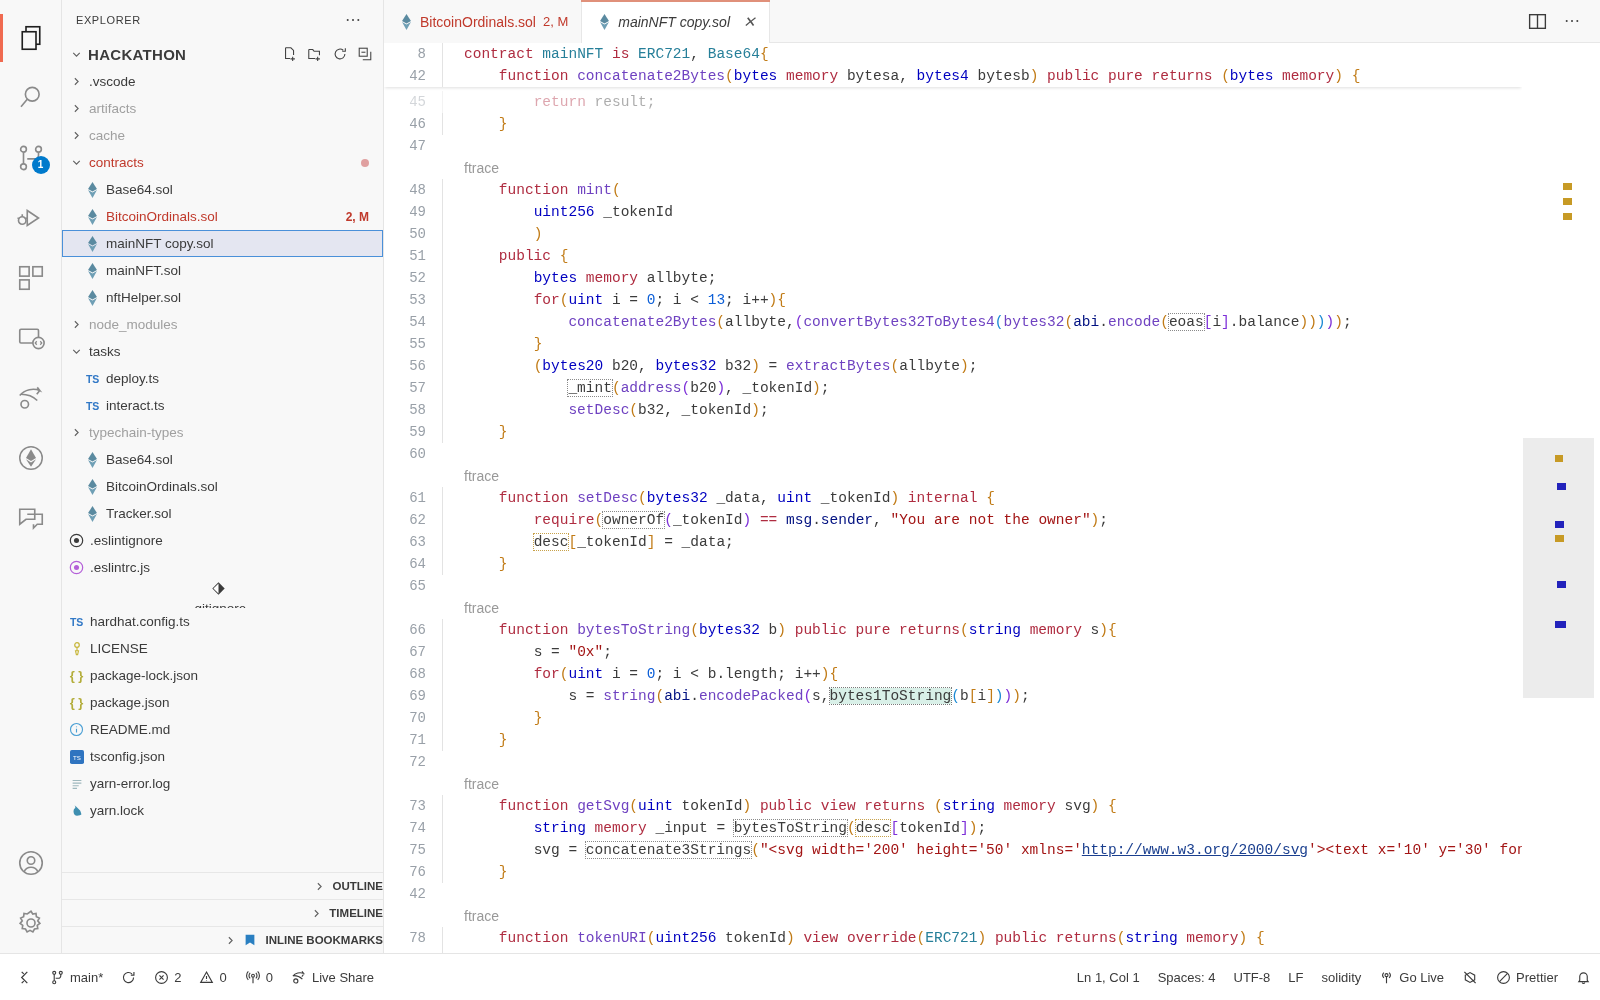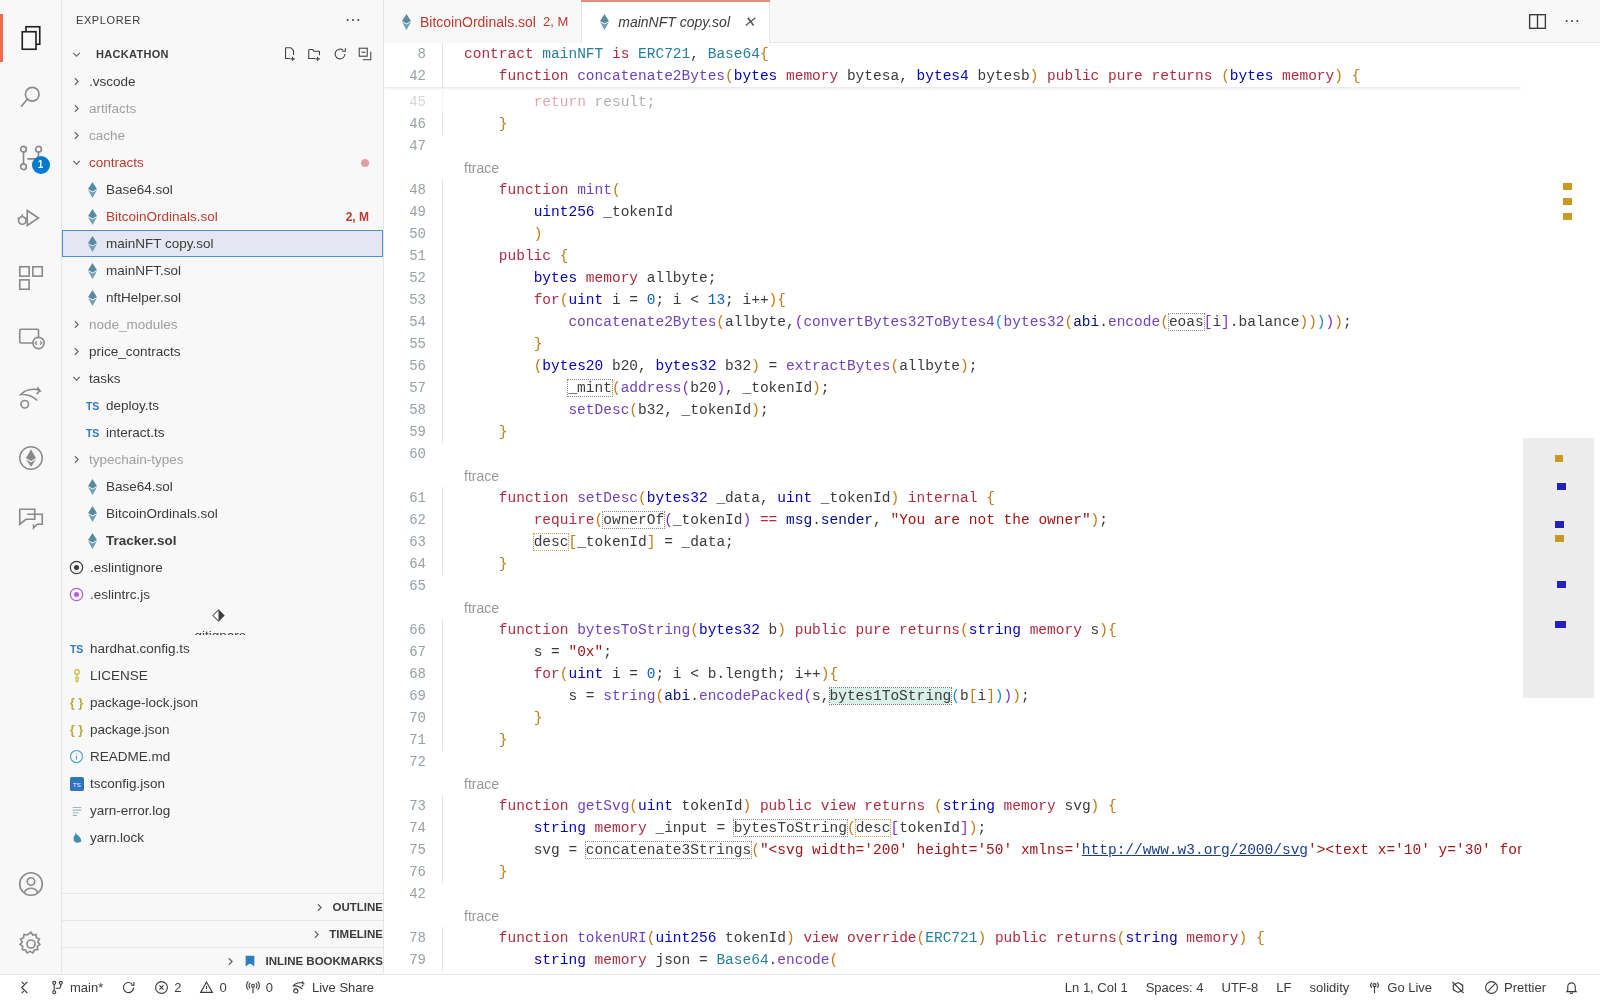--- a/index.html
+++ b/index.html
@@ -41,22 +41,22 @@
     width:322px; flex:none; background:#f8f8f8; border-right:1px solid #e5e5e5;
     display:flex; flex-direction:column; min-height:0;
   }
   .sb-header {
     height:40px; display:flex; align-items:center; justify-content:space-between;
     padding:0 20px 0 14px; font-size:11px; letter-spacing:.6px; color:#3b3b3b;
   }
   .sb-dots { color:#505050; font-size:16px; letter-spacing:2px; line-height:8px; }
 
   .sec-header {
-    height:28px; display:flex; align-items:center; gap:12px;
-    padding:0 10px 0 6px; font-size:11px; font-weight:700; color:#3b3b3b;text-align:center;
+    height:28px; display:flex; align-items:center; gap:4px;
+    padding:0 10px 0 6px; font-size:15px; font-weight:700; color:#3b3b3b;text-align:center;
   }
   .sec-header .sec-title { letter-spacing:.3px; }
   .sec-actions { margin-left:auto; display:flex; gap:9px; align-items:center; color:#424242; }
 
   .tree { flex:1; overflow:hidden; padding-bottom:2px; }
   .row {
     height:27px; display:flex; align-items:center; gap:5px;
     padding-left:6px; padding-right:14px; font-size:13.5px; color:#3b3b3b;
     white-space:nowrap; position:relative;
   }
@@ -132,26 +132,26 @@
   .occ2 { background:#d9f0e8; outline:1px dotted #7a7a7a; }
   .occ3 { outline:1px dotted #c8a24a; }
 
   
   .minimap { width:78px; flex:none; position:relative; background:#fff; border-left:1px solid #fff; }
   .mm-slider { position:absolute; left:0; right:6px; background:#ececec; }
   .mm-mark { position:absolute; height:7px; }
 
   
   .statusbar {
-    height:26px; flex:none; display:flex; align-items:center;
+    height:47px; flex:none; display:flex; align-items:center;
     background:#ffffff; border-top:1px solid #e5e5e5; font-size:13px; color:#3b3b3b;
   }
   .sb-left, .sb-right { display:flex; align-items:center; }
   .sb-left { padding-left:8px; }
-  .sb-right { margin-left:auto; padding-right:12px; }
+  .sb-right { margin-left:auto; padding-right:0; }
   .si { display:flex; align-items:center; gap:5px; padding:0 9px; height:34px; }
   svg { display:block; }
 </style>
 </head>
 <body>
 
 <div class="app">
   <div class="body-row">
 
     <div class="activitybar">
@@ -385,28 +385,20 @@
             <span class="chev">
               <svg width="13" height="13" viewBox="0 0 16 16" fill="none" stroke="#616161" stroke-width="1.4">
                 <path d="M6 4l4 4-4 4"></path>
               </svg>
             </span>
             <span class="fname dim">node_modules</span>
           </div>
           <div class="row" style="padding-left: 6px;">
             <span class="chev">
               <svg width="13" height="13" viewBox="0 0 16 16" fill="none" stroke="#616161" stroke-width="1.4">
-                <path d="M6 4l4 4-4 4"></path>
-              </svg>
-            </span>
-            <span class="fname ">price_contracts</span>
-          </div>
-          <div class="row" style="padding-left: 6px;">
-            <span class="chev">
-              <svg width="13" height="13" viewBox="0 0 16 16" fill="none" stroke="#616161" stroke-width="1.4">
                 <path d="M4 6l4 4 4-4"></path>
               </svg>
             </span>
             <span class="fname ">tasks</span>
           </div>
           <div class="row" style="padding-left: 22px;">
             <span class="ico">
               <span class="ts-ico">TS</span>
             </span>
             <span class="fname ">deploy.ts</span>
@@ -436,21 +428,21 @@
           </div>
           <div class="row" style="padding-left: 22px;">
             <span class="ico">
               <svg width="13" height="16" viewBox="0 0 12 18">
                 <path d="M6 0L1 8l5 2.8L11 8z" fill="#5a8aa0"></path>
                 <path d="M6 11.8L1 9l5 9 5-9z" fill="#6f9fb5"></path>
               </svg>
             </span>
             <span class="fname ">BitcoinOrdinals.sol</span>
           </div>
-          <div class="row" style="padding-left: 22px; font-weight: bold;">
+          <div class="row" style="padding-left: 22px;">
             <span class="ico">
               <svg width="13" height="16" viewBox="0 0 12 18">
                 <path d="M6 0L1 8l5 2.8L11 8z" fill="#5a8aa0"></path>
                 <path d="M6 11.8L1 9l5 9 5-9z" fill="#6f9fb5"></path>
               </svg>
             </span>
             <span class="fname ">Tracker.sol</span>
           </div>
           <div class="row" style="padding-left: 6px;">
             <span class="ico">

